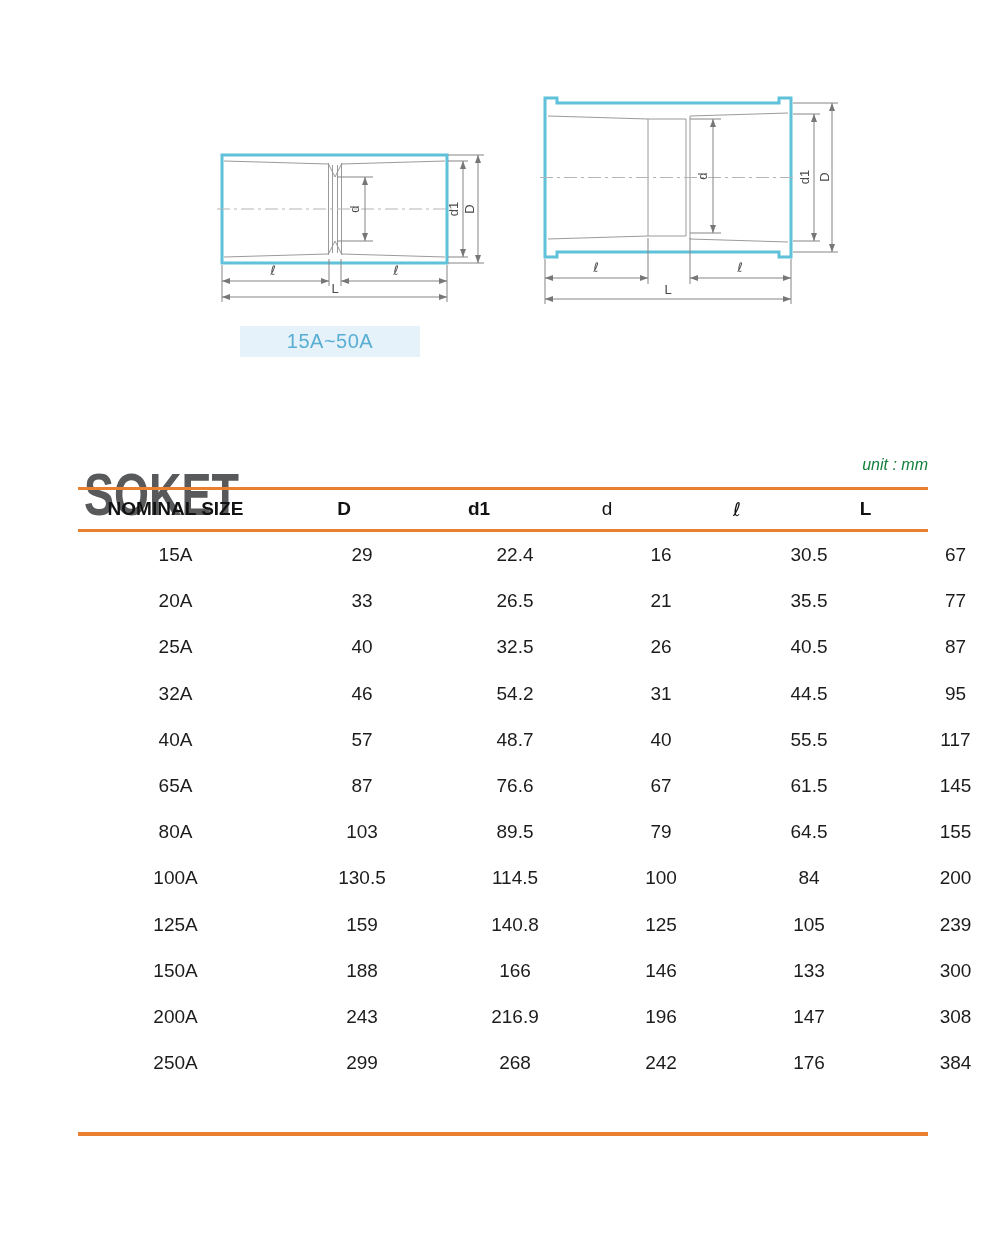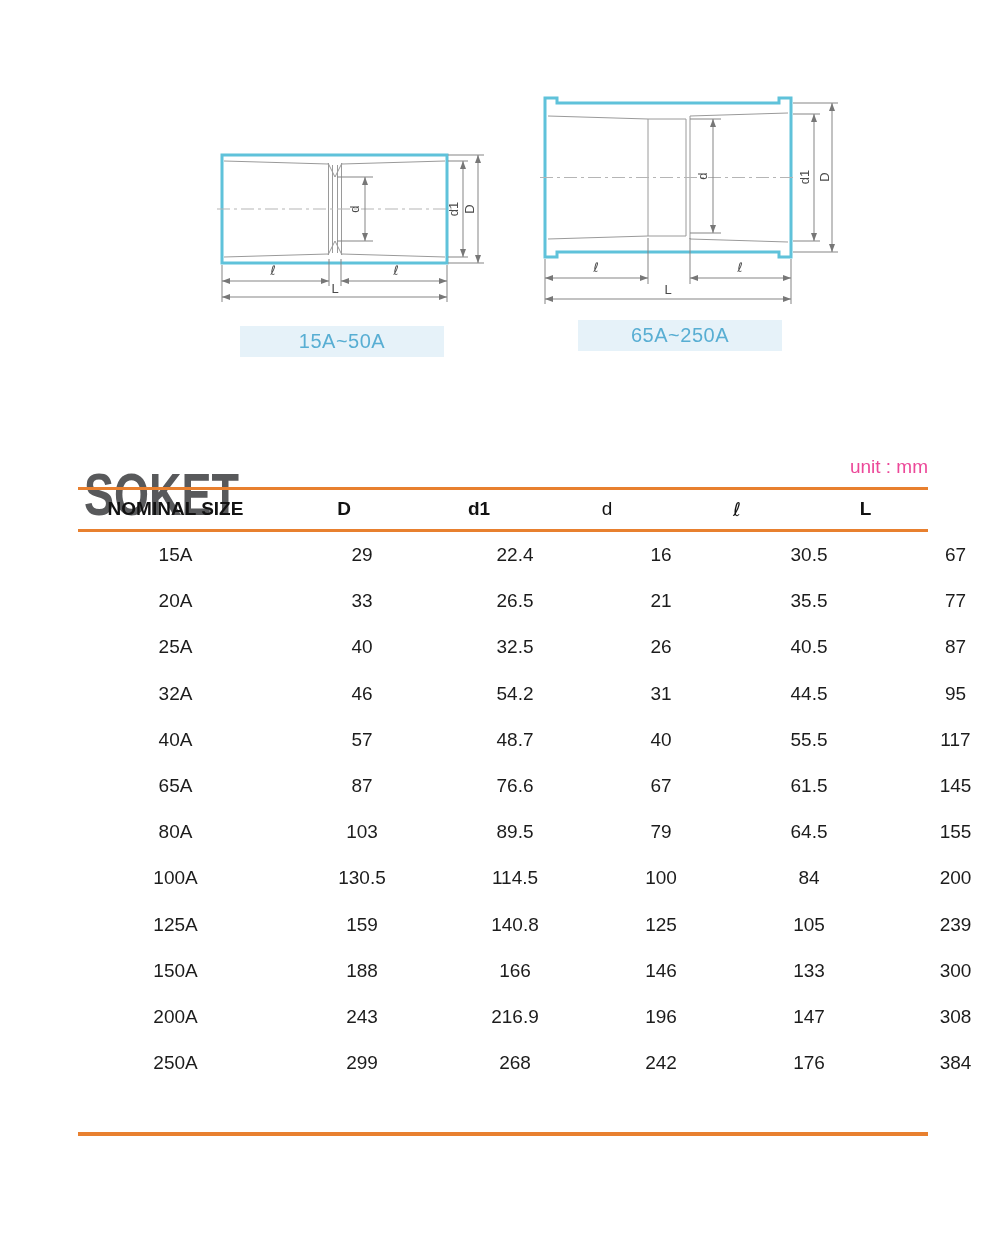--- a/index.html
+++ b/index.html
@@ -9,29 +9,29 @@
   }
   
   .drawing{position:absolute;}
   .drawing .cyan{stroke:#5FC2DA;stroke-width:3;fill:#ffffff;stroke-linejoin:miter;}
   .drawing .bore{stroke:#9a9a9a;stroke-width:1;fill:none;}
   .drawing .dim{stroke:#858585;stroke-width:1;fill:none;}
   .drawing .cl{stroke:#b5b5b5;stroke-width:1;fill:none;stroke-dasharray:13 4 3 4;}
   .drawing text{font-size:13px;fill:#4a4a4a;font-family:"Liberation Sans","DejaVu Sans",sans-serif;}
   .drawing text.ell{font-style:italic;font-family:"DejaVu Sans",sans-serif;}
   .dlabel{
-    position:absolute;width:204px;height:31px;background:#E6F2F9;color:#58AED3;
+    position:absolute;width:180px;height:31px;background:#E6F2F9;color:#58AED3;
     font-size:20px;display:flex;align-items:center;justify-content:center;letter-spacing:.5px;
   }
   
   .title{
     position:absolute;left:84px;top:425px;font-size:60px;line-height:1;font-weight:bold;
     color:#58595B;transform:scaleX(.75);transform-origin:left top;white-space:nowrap;
   }
-  .unit{position:absolute;right:64px;top:456px;font-size:19px;color:#ec4899;}
+  .unit{position:absolute;right:64px;top:456px;font-size:16px;color:#15803d;font-style:italic;}
   
   .rule{position:absolute;left:78px;width:850px;background:#E8802F;}
   .rule-top{top:487px;height:3px;}
   .rule-mid{top:529px;height:3px;}
   .rule-bottom{top:1132px;height:4px;}
   
   .thead,.trow{
     display:grid;grid-template-columns:195px 142px 128px 128px 132px 125px;
     align-items:center;text-align:center;
   }
@@ -159,21 +159,20 @@
       <path class="dim" d="M108,153 L108,199"></path>
       <path class="dim" d="M150,153 L150,199"></path>
       <path class="dim" d="M5,193 L108,193" marker-start="url(#ar2)" marker-end="url(#ar2)"></path>
       <path class="dim" d="M150,193 L251,193" marker-start="url(#ar2)" marker-end="url(#ar2)"></path>
       <text class="ell" x="56" y="187" text-anchor="middle">ℓ</text>
       <text class="ell" x="200" y="187" text-anchor="middle">ℓ</text>
       <path class="dim" d="M5,214 L251,214" marker-start="url(#ar2)" marker-end="url(#ar2)"></path>
       <text x="128" y="209" text-anchor="middle">L</text>
     </g>
   </svg>
-  <div class="dlabel" style="left:578px;top:320px">65A~250A</div>
 
   <h1 class="title">SOKET</h1>
   <div class="unit">unit : mm</div>
 
   <div class="rule rule-top"></div>
   <div class="rule rule-mid"></div>
   <div class="rule rule-bottom"></div>
 
   <div class="thead">
     <div class="h0">NOMINAL SIZE</div>

